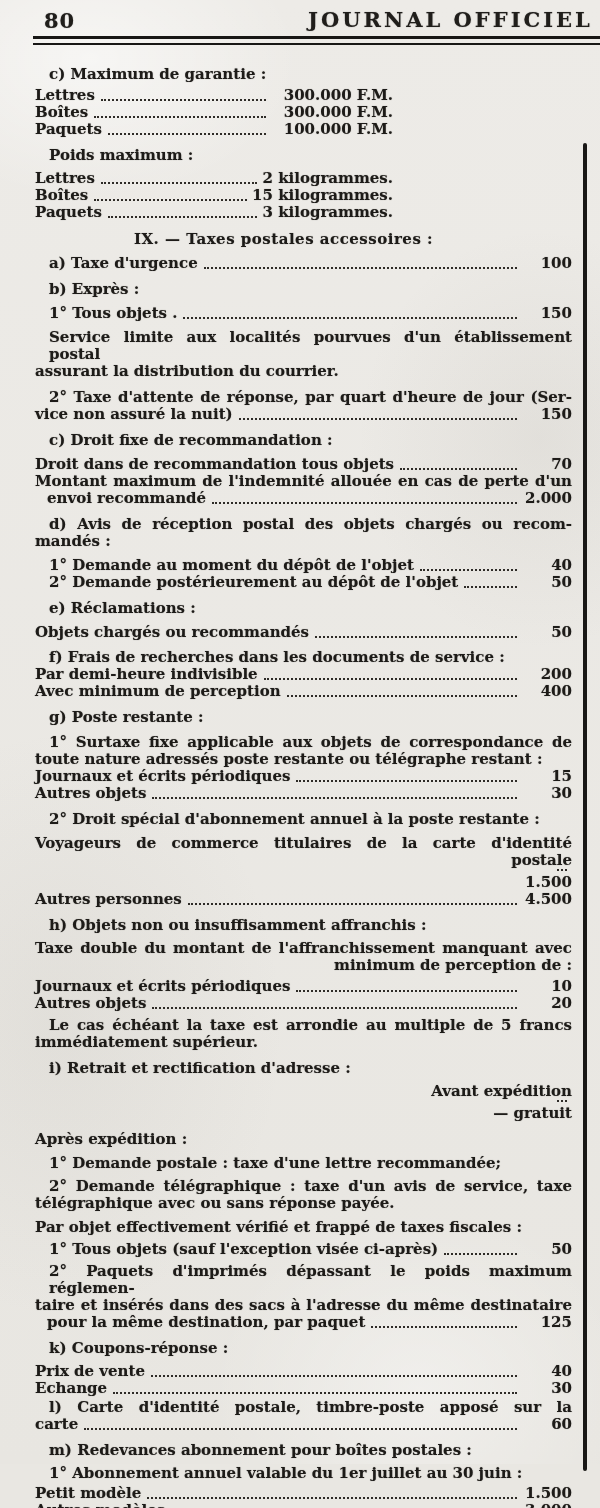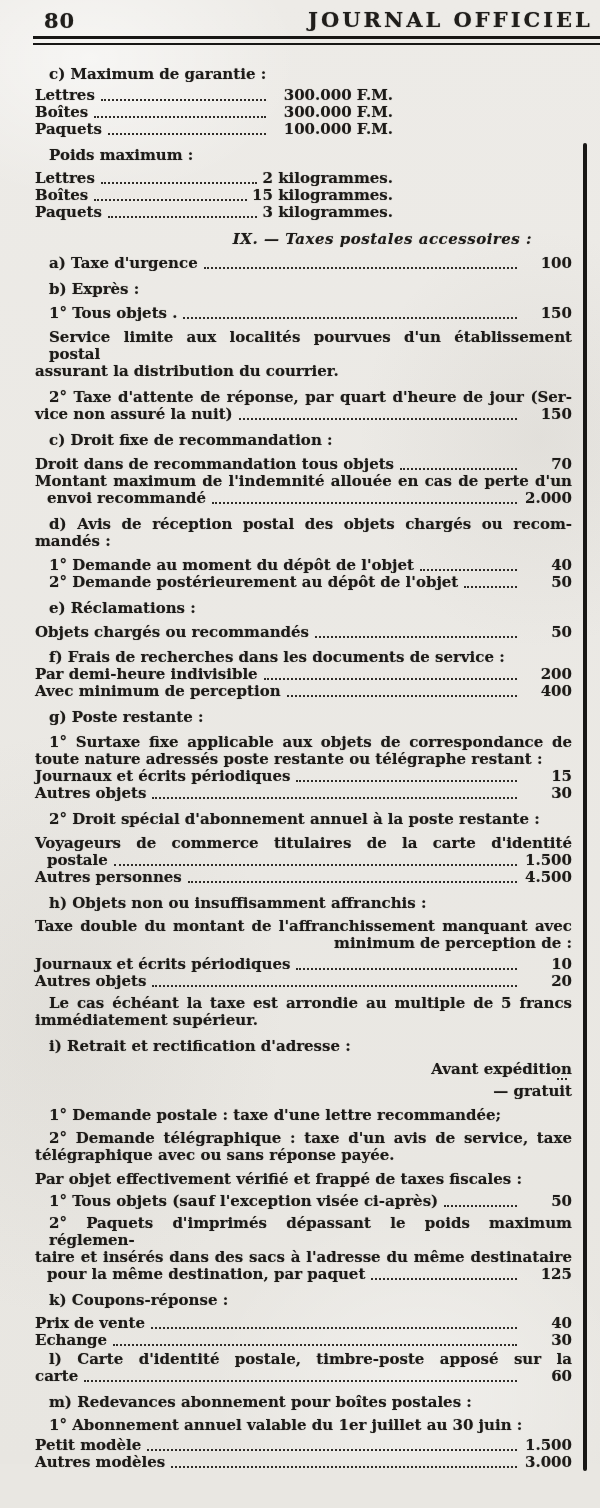--- a/index.html
+++ b/index.html
@@ -48,21 +48,21 @@
     flex:1;min-width:10px;
     border-bottom:2px dotted #2e2b27;
     margin:0 5px 3px 6px;
   }
   .row .val{white-space:nowrap;min-width:50px;text-align:right;}
   .row.nrw{width:358px;}
   .row.nrw .val{min-width:122px;}
   .hd,.tx{white-space:nowrap;}
   .just{white-space:normal;text-align:justify;text-align-last:justify;}
   .ttl{
-    text-align:right;font-style:italic;letter-spacing:.5px;
+    text-align:center;letter-spacing:.5px;
     padding-right:40px;white-space:nowrap;
   }
 </style>
 </head>
 <body>
 
 <div class="page">
   <div class="pagenum">80</div>
   <div class="jtitle">JOURNAL OFFICIEL DE LA</div>
   <div class="double-rule"></div>
@@ -169,21 +169,21 @@
         <span class="leader"></span>
         <span class="val">15</span>
       </div>
       <div class="row">
         <span class="lbl">Autres objets</span>
         <span class="leader"></span>
         <span class="val">30</span>
       </div>
       <div class="hd" style="margin-top: 9px; padding-left: 14px;">2° Droit spécial d'abonnement annuel à la poste restante :</div>
       <div class="tx just" style="margin-top: 7px;">Voyageurs de commerce titulaires de la carte d'identité</div>
-      <div class="row" style="padding-left: 12px;">
+      <div class="row" style="padding-left: 12px; flex-direction: column;">
         <span class="lbl">postale</span>
         <span class="leader"></span>
         <span class="val">1.500</span>
       </div>
       <div class="row">
         <span class="lbl">Autres personnes</span>
         <span class="leader"></span>
         <span class="val">4.500</span>
       </div>
       <div class="hd" style="margin-top: 9px; padding-left: 14px;">h) Objets non ou insuffisamment affranchis :</div>
@@ -200,20 +200,21 @@
         <span class="val">20</span>
       </div>
       <div class="tx just" style="margin-top: 5px; padding-left: 14px;">Le cas échéant la taxe est arrondie au multiple de 5 francs</div>
       <div class="tx">immédiatement supérieur.</div>
       <div class="hd" style="margin-top: 9px; padding-left: 14px;">i) Retrait et rectification d'adresse :</div>
       <div class="row" style="margin-top: 6px; flex-direction: column;">
         <span class="lbl">Avant expédition</span>
         <span class="leader"></span>
         <span class="val">— gratuit</span>
       </div>
+      <div class="tx" style="margin-top: 9px;">Après expédition :</div>
       <div class="tx" style="margin-top: 7px; padding-left: 14px;">1° Demande postale : taxe d'une lettre recommandée;</div>
       <div class="tx just" style="margin-top: 6px; padding-left: 14px;">2° Demande télégraphique : taxe d'un avis de service, taxe</div>
       <div class="tx">télégraphique avec ou sans réponse payée.</div>
       <div class="tx" style="margin-top: 7px;">Par objet effectivement vérifié et frappé de taxes fiscales :</div>
       <div class="row" style="margin-top: 5px; padding-left: 14px;">
         <span class="lbl">1° Tous objets (sauf l'exception visée ci-après)</span>
         <span class="leader"></span>
         <span class="val">50</span>
       </div>
       <div class="tx just" style="margin-top: 5px; padding-left: 14px;">2° Paquets d'imprimés dépassant le poids maximum réglemen-</div>

